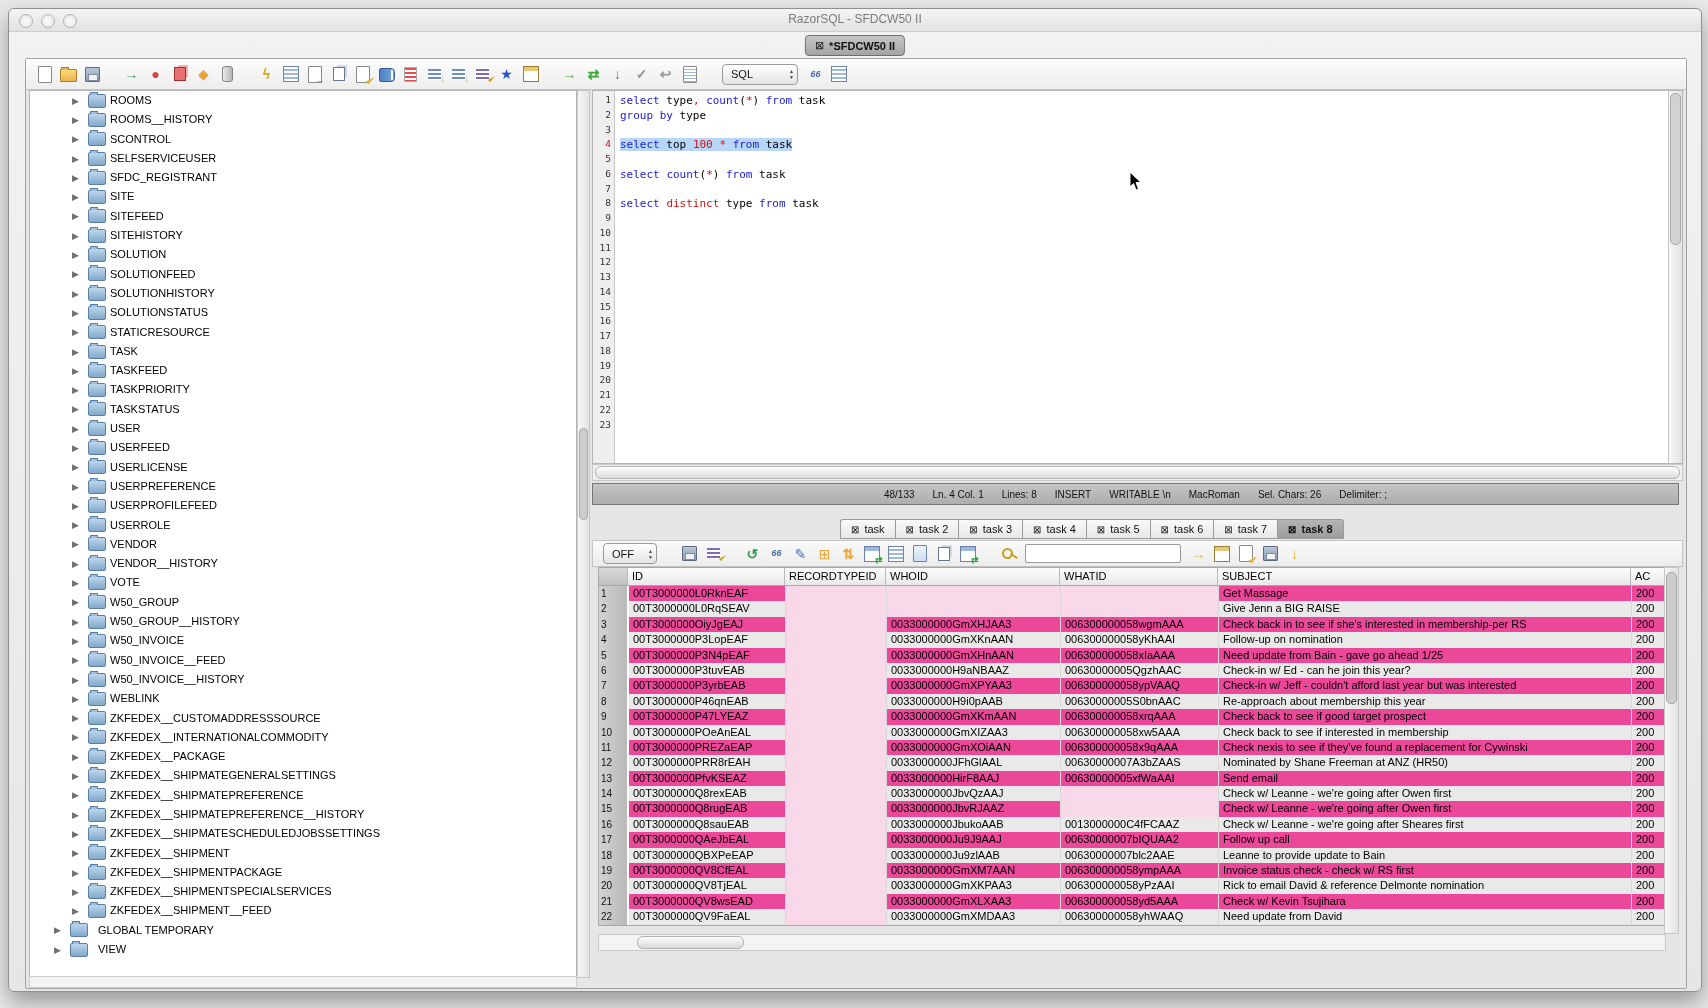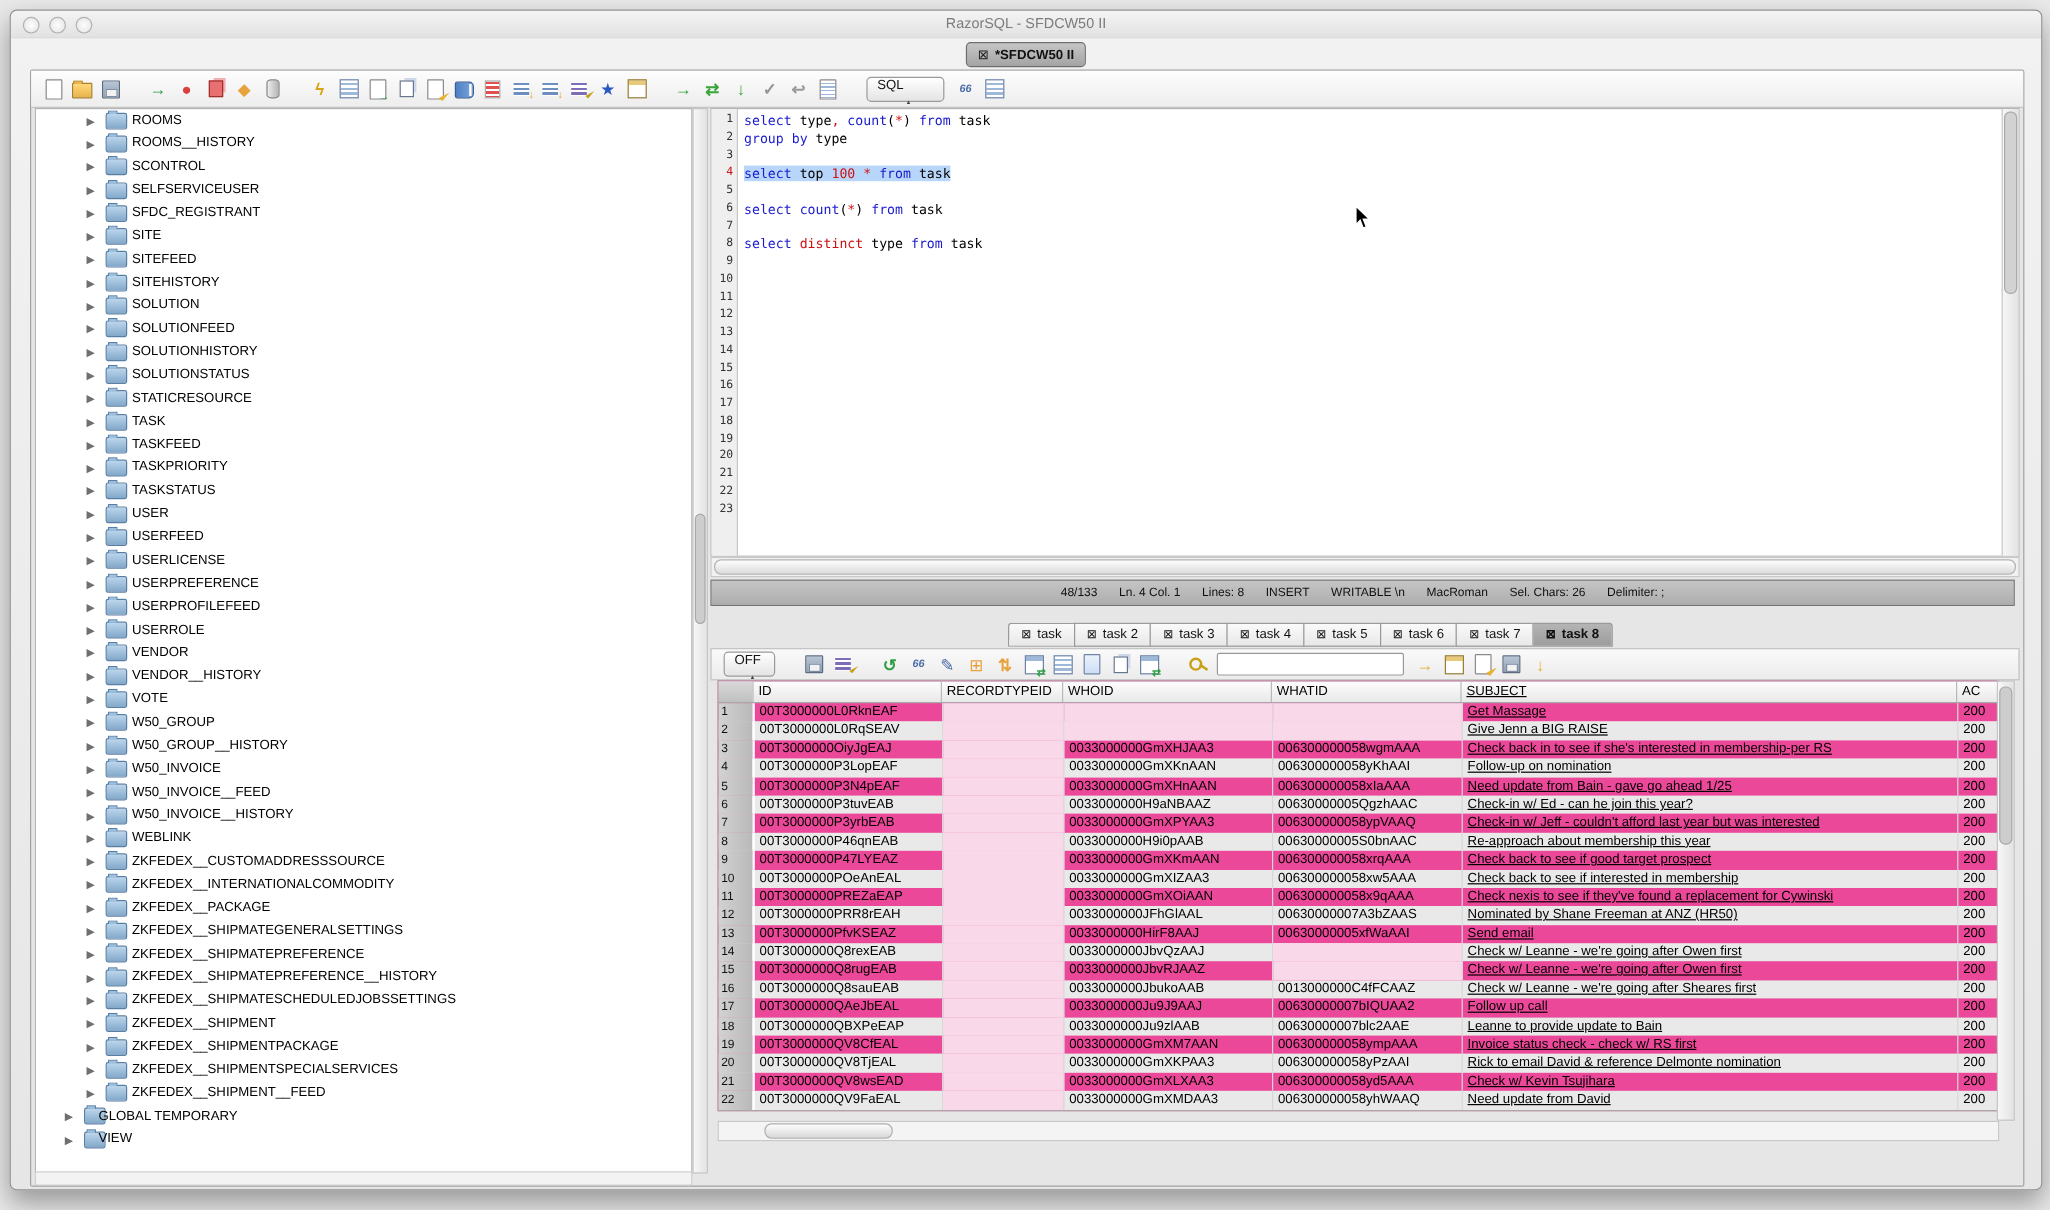--- a/index.html
+++ b/index.html
@@ -26,21 +26,21 @@
   .frame{position:absolute;left:16px;right:14px;top:49px;bottom:2px;
     background:#e6e6e6;border:1px solid #a2a2a2;border-radius:2px;}
   
   .toolbar{position:absolute;left:0;right:0;top:0;height:30px;
     background:linear-gradient(#fdfdfd,#ededed);border-bottom:1px solid #c4c4c4;
     display:flex;align-items:center;padding-left:8px;gap:3px;}
   .tbi{width:21px;height:22px;display:flex;align-items:center;justify-content:center;border-radius:3px;}
   .gly{font-size:14px;line-height:1;}
   .tb-sep{width:12px;height:22px;}
   .dd{height:19px;background:linear-gradient(#fff,#e4e4e4);border:1px solid #9a9a9a;
-    border-radius:4px;display:flex;align-items:center;padding:0 3px 0 8px;margin:0 4px;gap:6px;flex-direction:column;}
+    border-radius:4px;display:flex;align-items:center;padding:0 3px 0 8px;margin:0 4px;gap:6px;}
   .dd-val{font-size:11px;color:#111;min-width:52px;}
   .dd-step{display:flex;flex-direction:column;font-size:5px;color:#444;line-height:1.2;}
   .tb-input{height:15px;width:150px;border:1px solid #9a9a9a;border-radius:2px;
     font-size:11px;margin:0 4px;background:#fff;}
   
   .sh{position:relative;display:inline-block;}
   .sh-page,.sh-page-blue,.sh-page-pencil,.sh-page-arrow,.sh-page-lines{width:12px;height:15px;background:#fff;border:1px solid #8a8a8a;border-radius:1px;}
   .sh-page-lines{background:repeating-linear-gradient(#fff 0 2px,#9db8d8 2px 3px);}
   .sh-page-blue{background:linear-gradient(#eaf1fb,#cfdef5);border-color:#6d84a8;}
   .sh-page-pencil::after{content:"";position:absolute;right:-3px;bottom:-2px;width:0;height:0;
@@ -75,21 +75,21 @@
   .tree{position:absolute;left:3px;top:31px;width:546px;bottom:10px;background:#fff;
     border:1px solid #b5b5b5;overflow:hidden;}
   .trow{position:relative;height:19.3px;display:flex;align-items:center;font-size:11px;color:#000;white-space:nowrap;}
   .trow .caret{position:absolute;font-size:9px;color:#6f6f6f;}
   .trow .tfolder{position:absolute;width:16px;height:12px;background:linear-gradient(#bcd6ec,#82a8ca);
     border:1px solid #5a7fa5;border-radius:2px;}
   .trow .tfolder::before{content:"";position:absolute;left:1px;top:-3px;width:6px;height:2px;
     background:#9cc0de;border:1px solid #5a7fa5;border-bottom:none;border-radius:1px 1px 0 0;}
   .trow .tlabel{position:absolute;top:3px;}
   .lvl1 .caret{left:42px;} .lvl1 .tfolder{left:58px;} .lvl1 .tlabel{left:80px;}
-  .lvl0 .caret{left:24px;} .lvl0 .tfolder{left:40px;} .lvl0 .tlabel{left:52px;}
+  .lvl0 .caret{left:24px;} .lvl0 .tfolder{left:40px;} .lvl0 .tlabel{left:68px;}
   .tree-hscroll{position:absolute;left:3px;bottom:0;width:546px;height:10px;background:#f3f3f3;border:1px solid #cfcfcf;border-radius:0 0 2px 2px;}
   .tree-vscroll{position:absolute;left:551px;top:31px;width:11px;bottom:10px;background:linear-gradient(90deg,#f7f7f7,#e3e3e3);border:1px solid #c5c5c5;}
   .tree-vscroll .thumb{position:absolute;left:1px;right:1px;top:38%;height:90px;background:#cdcdcd;border:1px solid #a8a8a8;border-radius:5px;}
   
   .rpane{position:absolute;left:566px;right:3px;top:31px;bottom:2px;}
   .editor{position:absolute;left:0;top:0;right:0;height:372px;background:#fff;border:1px solid #b5b5b5;}
   .gutter{position:absolute;left:0;top:0;width:21px;bottom:0;background:#efefef;border-right:1px solid #c6c6c6;
     font-family:"DejaVu Sans Mono",monospace;font-size:9.5px;color:#333;text-align:right;padding-top:3px;}
   .gutter div{height:14.75px;padding-right:3px;}
   .gutter .cur{color:#cc1111;}
@@ -117,21 +117,21 @@
   .rtoolbar{position:absolute;left:0;right:0;top:450px;height:25px;background:linear-gradient(#fafafa,#ececec);
     border:1px solid #c4c4c4;display:flex;align-items:center;padding-left:6px;gap:3px;}
   
   .grid{position:absolute;left:6px;top:477px;width:1066px;background:#ec4899;border:1px solid #a8a8a8;}
   .grow{display:flex;height:15.4px;line-height:15.4px;font-size:11px;white-space:nowrap;}
   .ghead .grow{height:17px;line-height:17px;background:linear-gradient(#fdfdfd,#e8e8e8);border-bottom:1px solid #a8a8a8;}
   .gcell{overflow:hidden;padding-left:4px;border-right:1px solid #d8d8d8;flex:none;}
   .ghead .gcell{border-right:1px solid #b9b9b9;color:#000;}
   .c0{width:26px;padding-left:2px;background:linear-gradient(90deg,#d2d2d2,#b9b9b9);border-right:2px solid #fff;color:#111;font-size:10px;}
   .ghead .c0{background:linear-gradient(#d8d8d8,#c0c0c0);}
-  .c1{width:152px;} .c2{width:96px;} .c3{width:169px;} .c4{width:153px;} .c5{width:408px;text-decoration:underline;} .c6{width:34px;border-right:none;}
+  .c1{width:152px;} .c2{width:96px;} .c3{width:169px;} .c4{width:153px;} .c5{width:408px;} .c6{width:34px;border-right:none;}
   .grow.alt{background:#e9e9e9;}
   .gcell.pink{background:#f9d8e9;}
   .grid-vscroll{position:absolute;left:1072px;top:477px;width:13px;height:365px;background:linear-gradient(90deg,#f7f7f7,#e3e3e3);border:1px solid #c5c5c5;}
   .grid-vscroll .thumb{position:absolute;left:1px;right:1px;top:4px;height:130px;background:#cdcdcd;border:1px solid #a8a8a8;border-radius:5px;}
   .grid-hscroll{position:absolute;left:6px;top:844px;width:1066px;height:15px;background:#f4f4f4;border:1px solid #c8c8c8;}
   .grid-hscroll .thumb{position:absolute;left:38px;width:105px;top:1px;bottom:1px;background:linear-gradient(#fdfdfd,#d8d8d8);border:1px solid #b0b0b0;border-radius:6px;}
   
   .bstatus{position:absolute;left:0;right:0;top:866px;height:23px;background:linear-gradient(#c9c9c9,#b0b0b0);
     border:1px solid #868686;display:flex;align-items:center;gap:7px;padding-left:7px;
     font-family:"DejaVu Sans Mono",monospace;font-size:10.5px;color:#111;}

